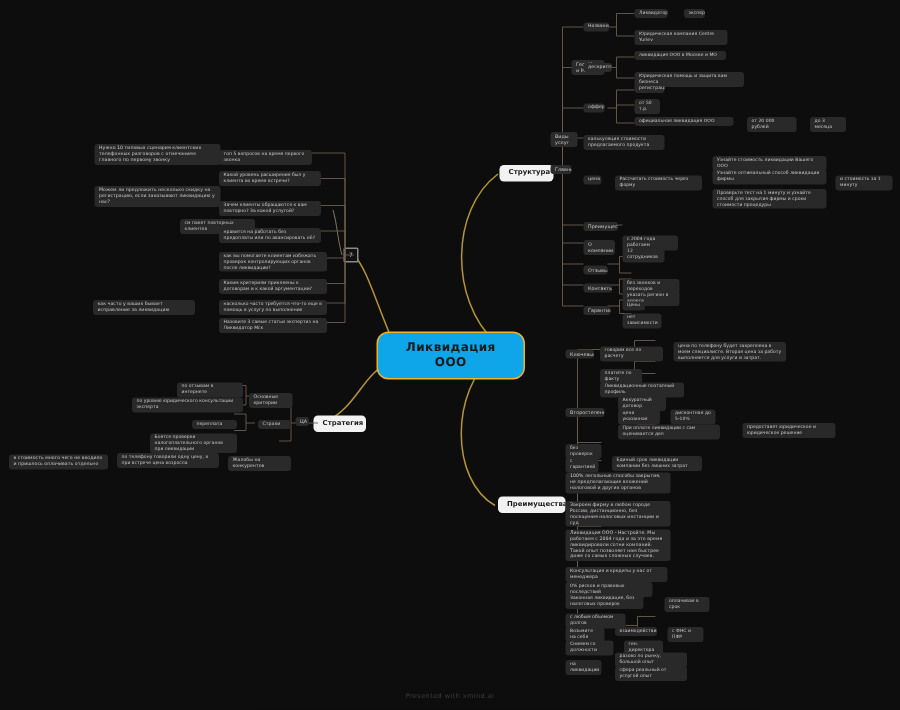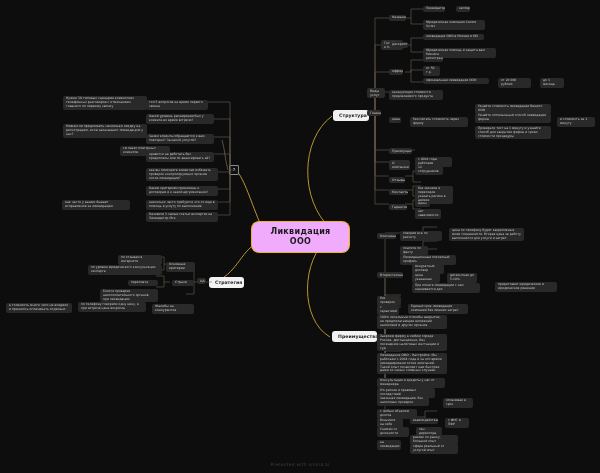--- a/index.html
+++ b/index.html
@@ -17,21 +17,21 @@
     background:#262626;
     color:#c9c9c9;
     border-radius:2px;
     padding:1px 3px;
     line-height:1.25;
     letter-spacing:.01em;
     white-space:normal;
     overflow:hidden;
   }
   .node.lvl0{
-    background:#f0abfc;
+    background:#0ea5e9;
     color:#1a1a1a;
     border-radius:7px;
     font-size:8px;
     font-weight:bold;
     padding:5px 10px;
     text-align:center;
     letter-spacing:.04em;
     box-shadow:0 0 0 1px #f0b323;
   }
   .node.lvl1{

